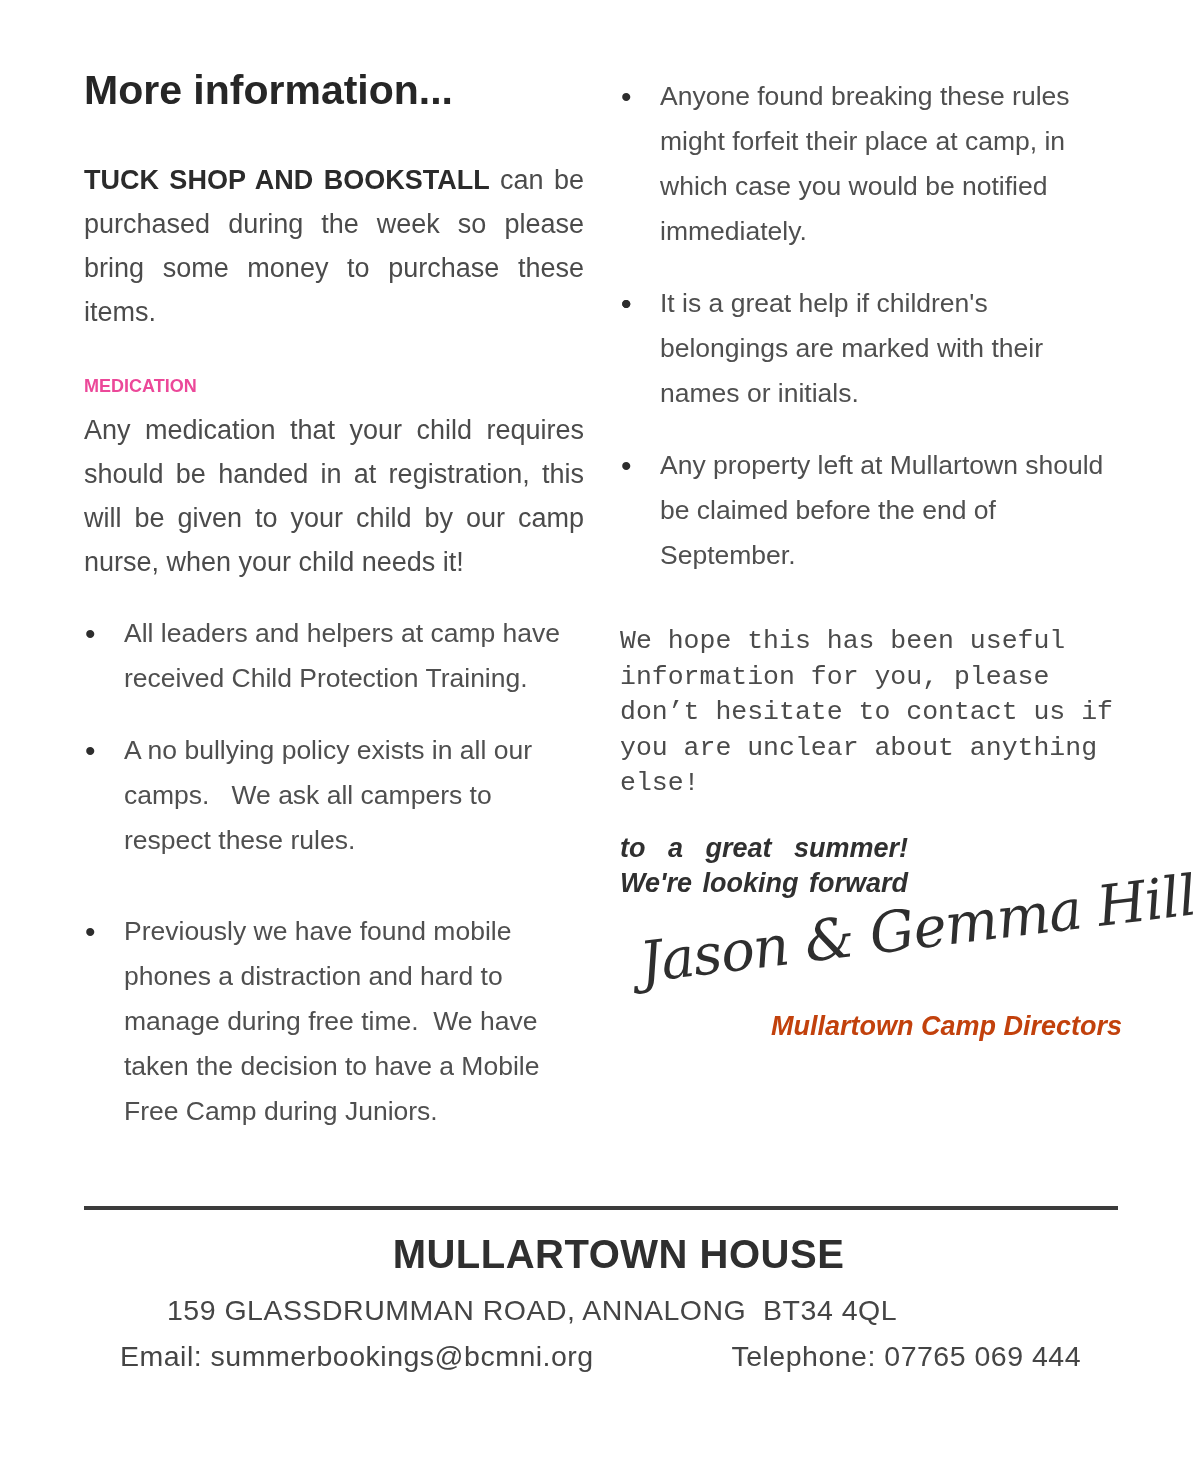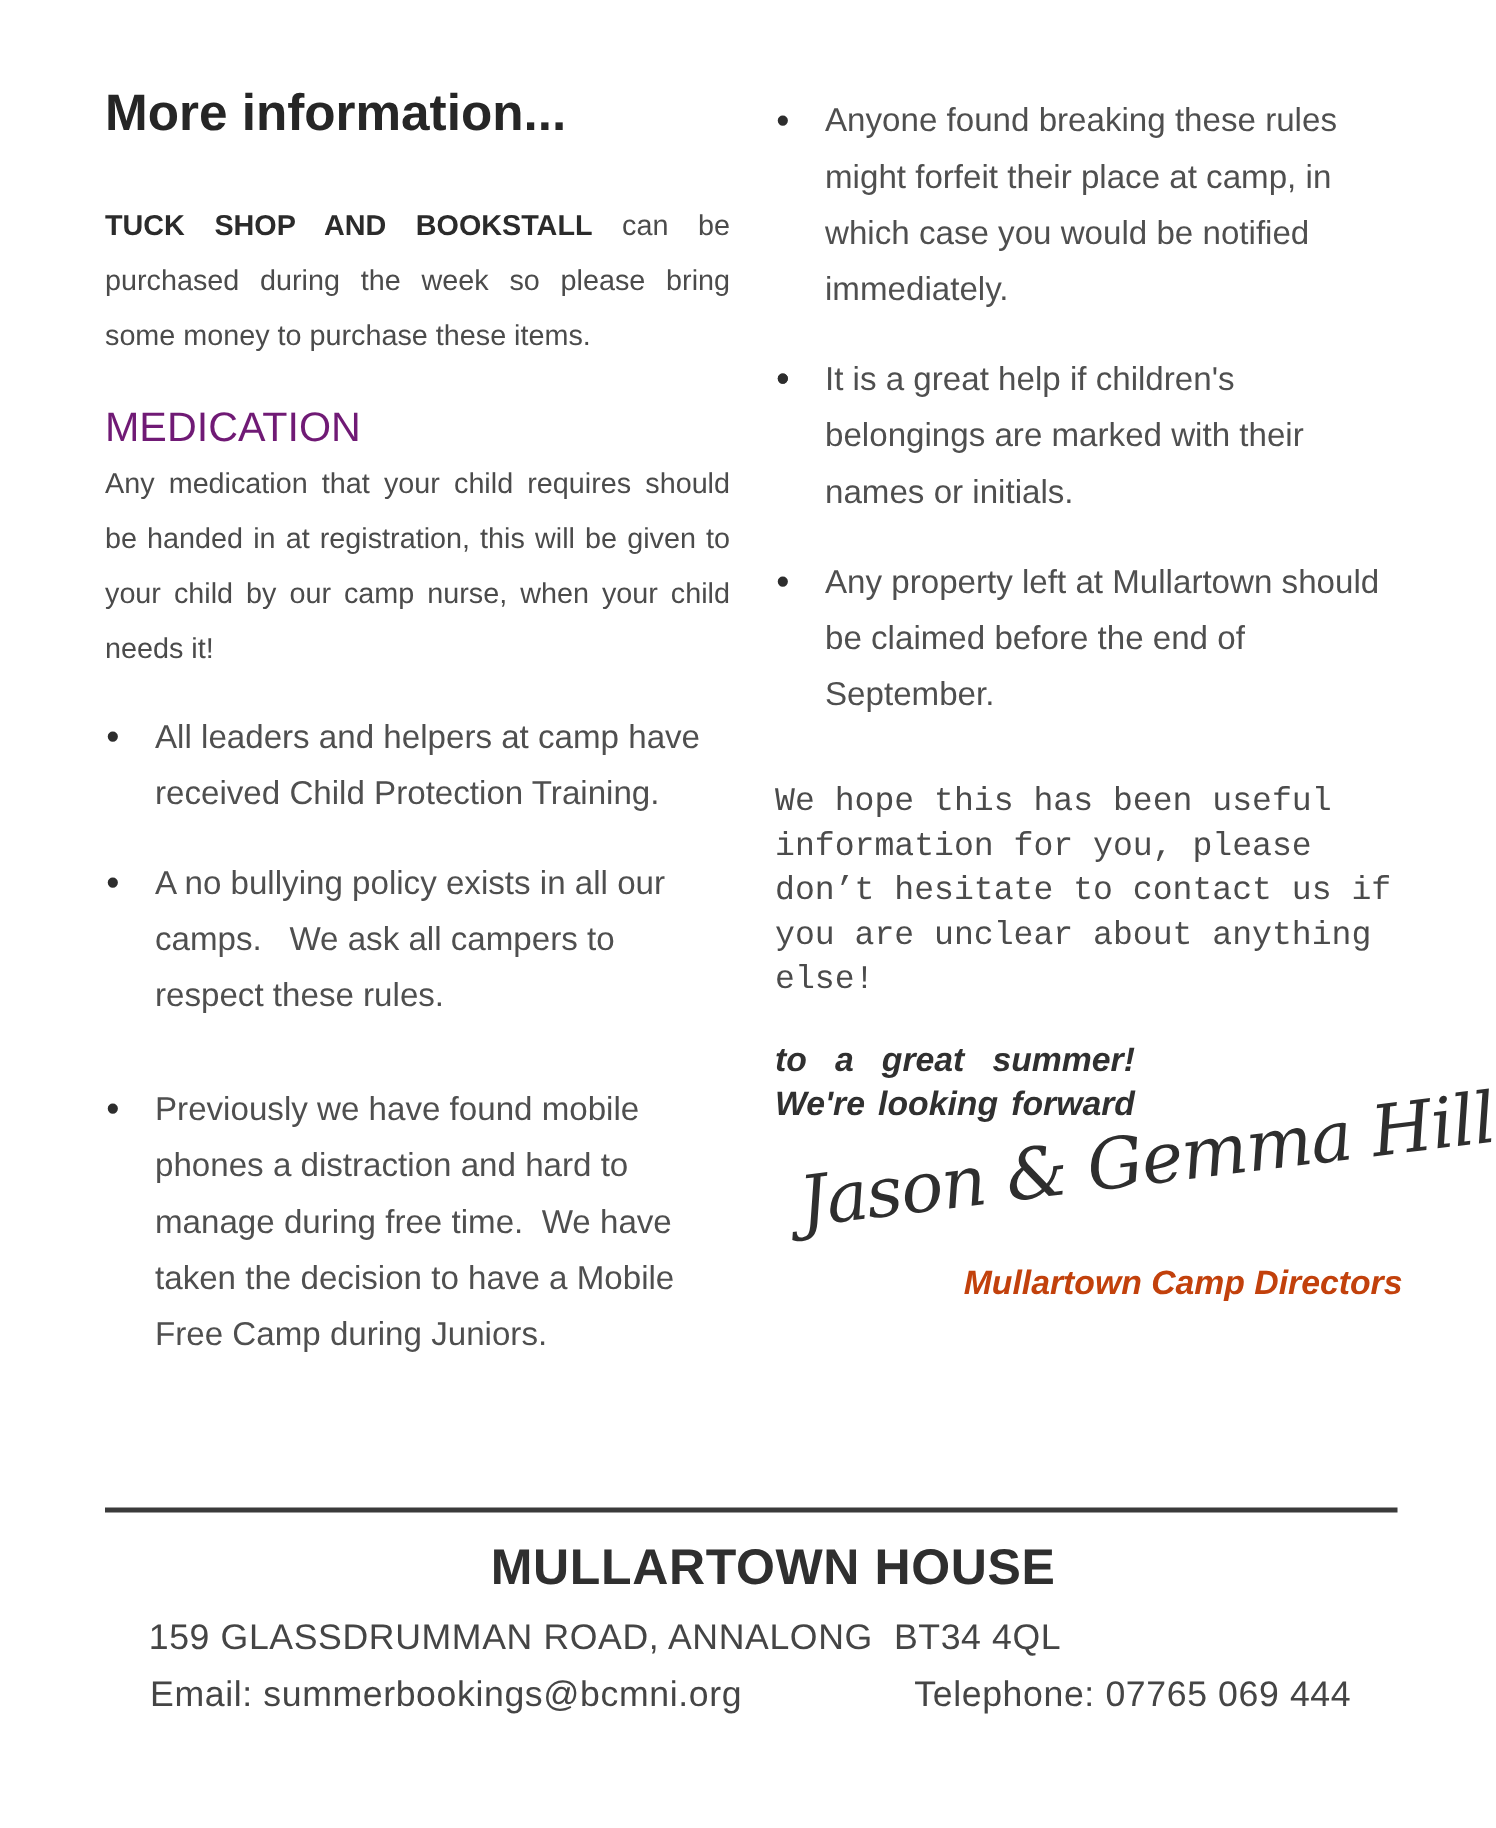--- a/index.html
+++ b/index.html
@@ -34,35 +34,35 @@
 
   .page-title {
     font-size: 41px;
     font-weight: bold;
     color: #262626;
     line-height: 48px;
     margin: 0 0 44px 0;
   }
 
   .para {
-    font-size: 23px;
+    font-size: 27px;
     line-height: 44px;
     text-align: justify;
     margin: 0;
     color: #4b4b4b;
   }
   .bold-run {
     font-weight: bold;
     color: #2b2b2b;
   }
   .subhead {
-    font-size: 33px;
+    font-size: 18px;
     line-height: 44px;
-    font-weight: normal;
-    color: #701a75;
+    font-weight: bold;
+    color: #ec4899;
     margin: 30px 0 0 0;
   }
 
   ul.bullets {
     list-style: none;
     margin: 0;
     padding: 0;
   }
   ul.bullets li {
     position: relative;
@@ -157,20 +157,21 @@
   .footer-address {
     position: absolute;
     left: 0;
     top: 1294px;
     width: 968px;
     text-align: center;
     font-size: 28.5px;
     font-weight: 300;
     color: #454545;
     letter-spacing: 0.5px;
+    padding-left: 48px;
   }
   .footer-contacts {
     position: absolute;
     left: 84px;
     top: 1340px;
     width: 1034px;
     display: flex;
     justify-content: space-between;
     font-size: 28.5px;
     font-weight: 400;

